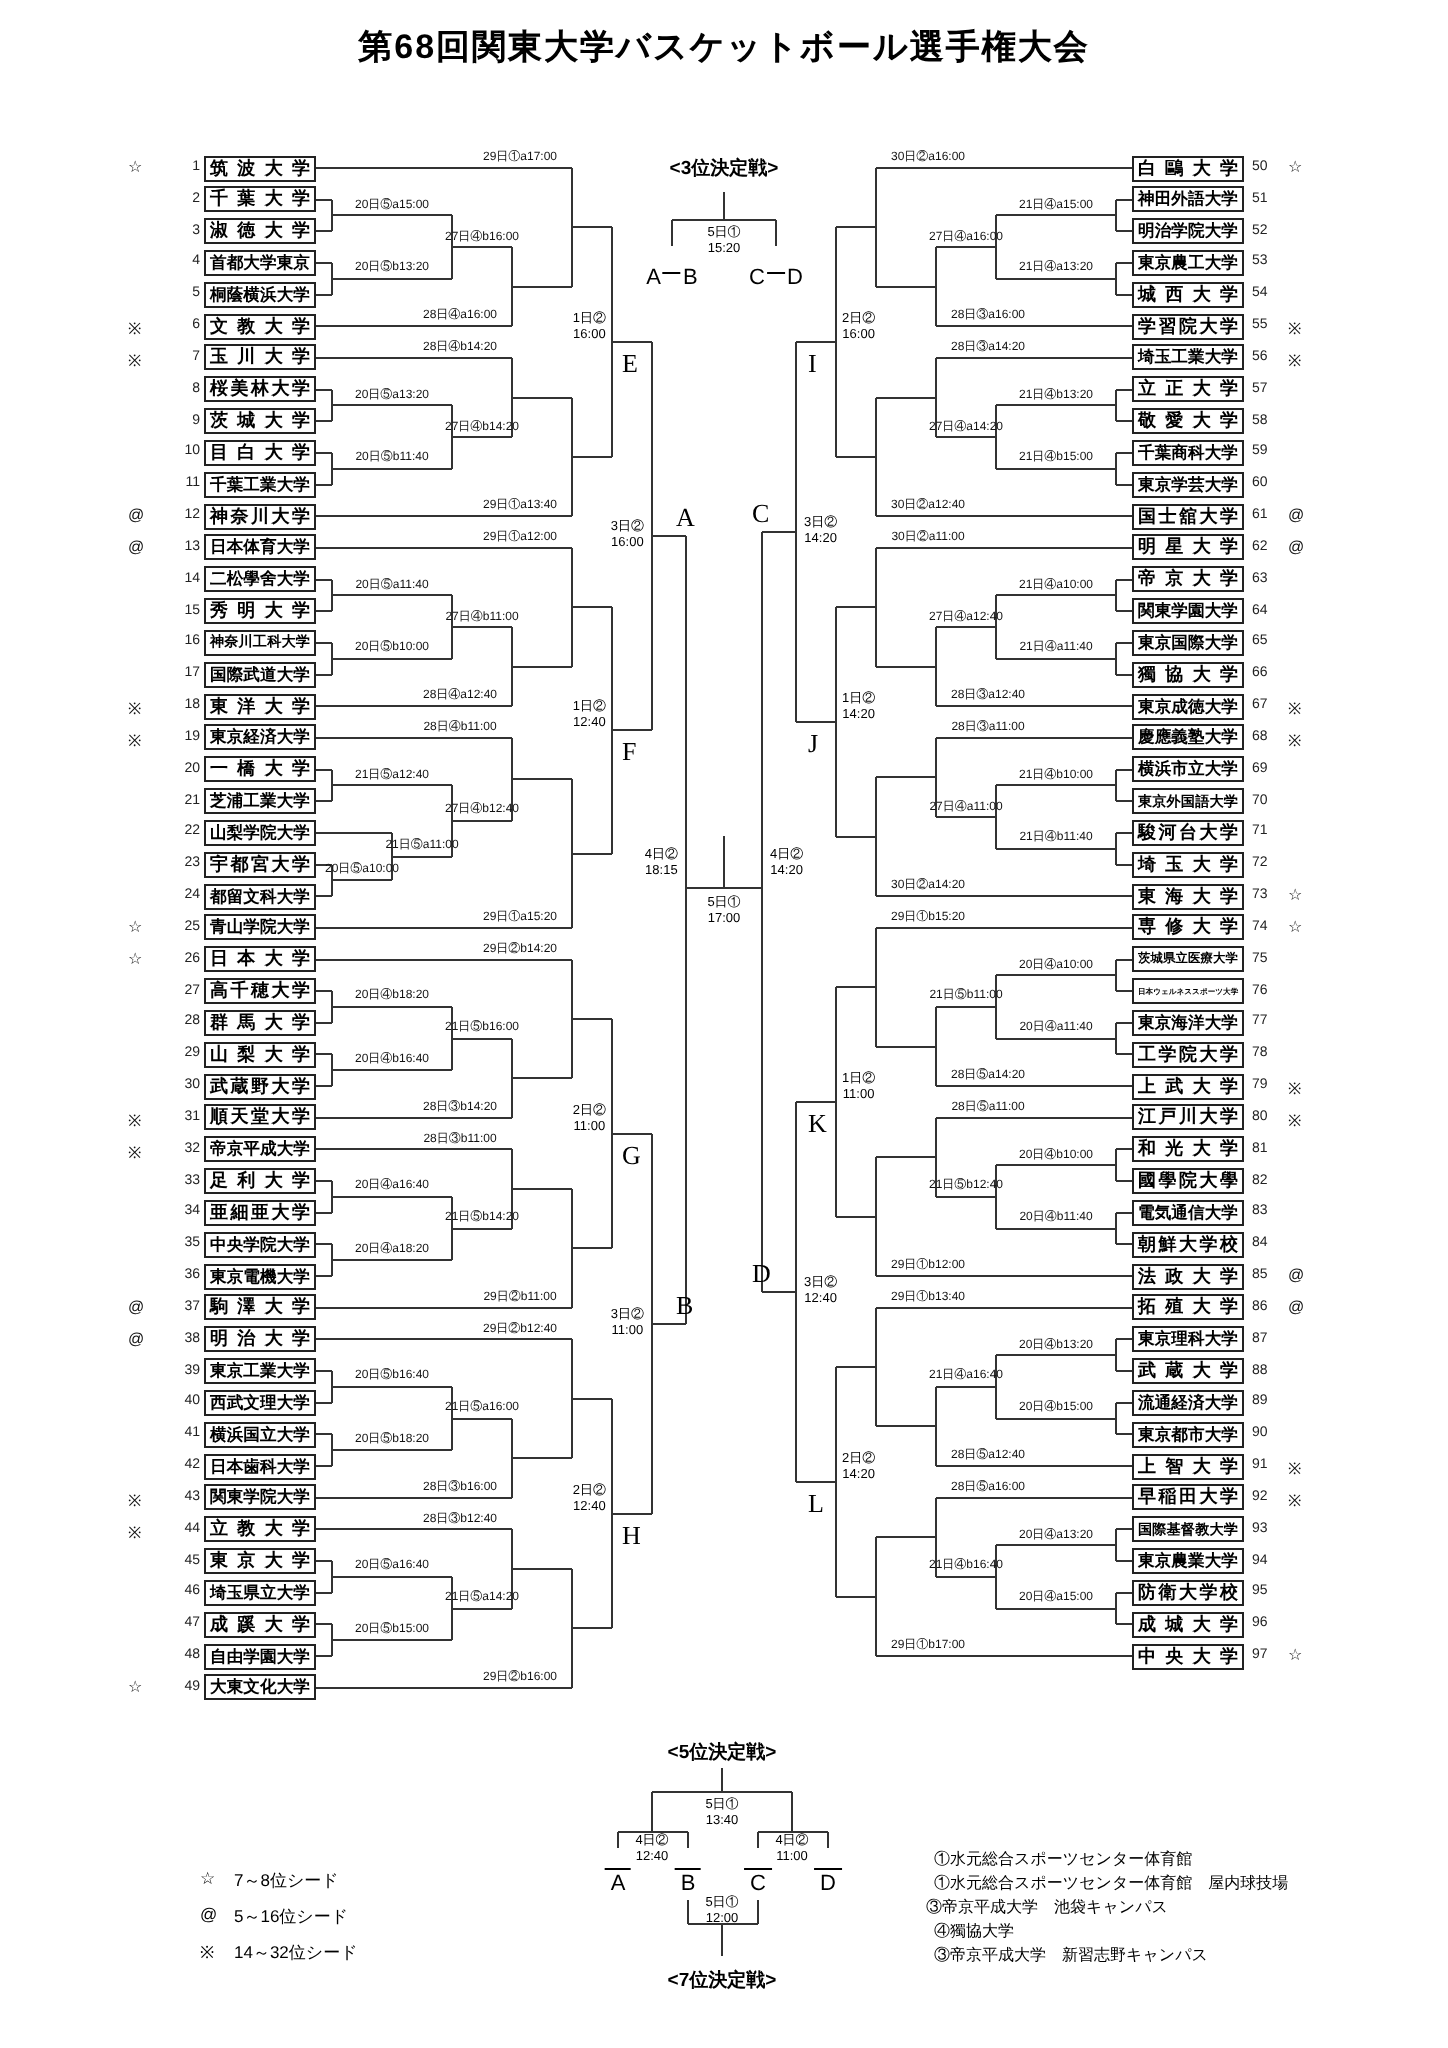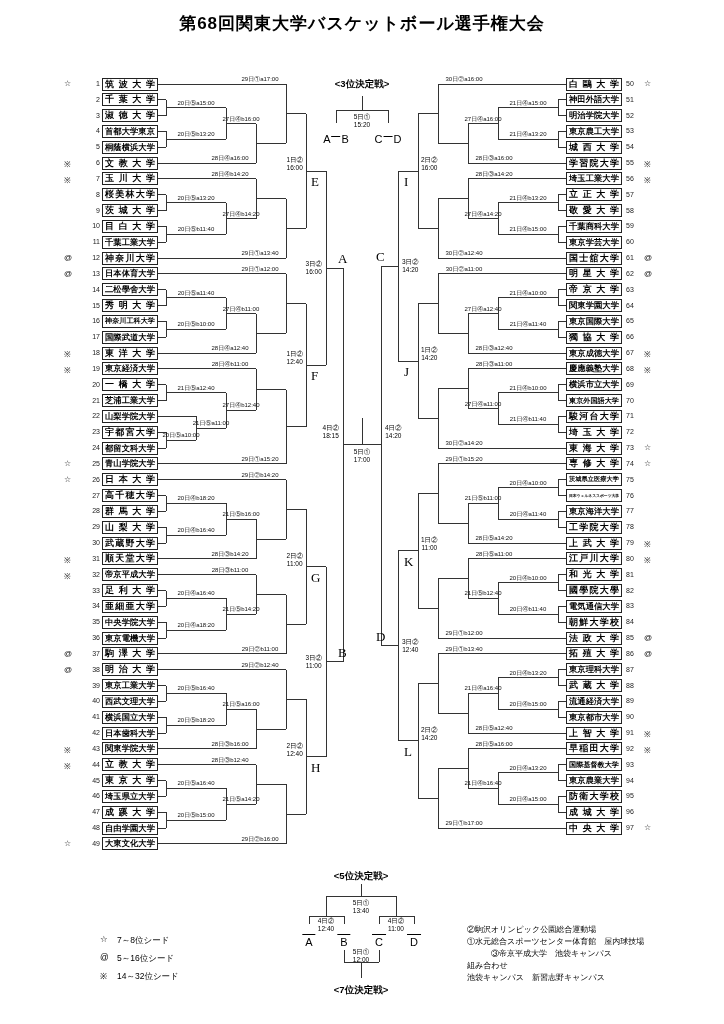--- a/index.html
+++ b/index.html
@@ -1048,18 +1048,18 @@
     <div class="jlab ca" style="left: 361px; top: 948px;">
       <div>5日①</div>
       <div>12:00</div>
     </div>
     <div class="leg" style="left: 100px; top: 934px;">☆</div>
     <div class="leg" style="left: 117px; top: 935px;">7～8位シード</div>
     <div class="leg" style="left: 100px; top: 952px;">@</div>
     <div class="leg" style="left: 117px; top: 953px;">5～16位シード</div>
     <div class="leg" style="left: 100px; top: 970px;">※</div>
     <div class="leg" style="left: 117px; top: 971px;">14～32位シード</div>
-    <div class="ven" style="left: 467px; top: 924px;">②駒沢オリンピック公園総合運動場</div>
+    <div class="ven" style="left: 467px; top: 924px;">①水元総合スポーツセンター体育館</div>
     <div class="ven" style="left: 467px; top: 936px;">①水元総合スポーツセンター体育館　屋内球技場</div>
-    <div class="ven" style="left: 491px; top: 948px;">③帝京平成大学　池袋キャンパス</div>
-    <div class="ven" style="left: 467px; top: 960px;">組み合わせ</div>
-    <div class="ven" style="left: 467px; top: 972px;">池袋キャンパス　新習志野キャンパス</div>
+    <div class="ven" style="left: 463px; top: 948px;">③帝京平成大学　池袋キャンパス</div>
+    <div class="ven" style="left: 467px; top: 960px;">④獨協大学</div>
+    <div class="ven" style="left: 467px; top: 972px;">③帝京平成大学　新習志野キャンパス</div>
   </div>
 
 </body></html>

